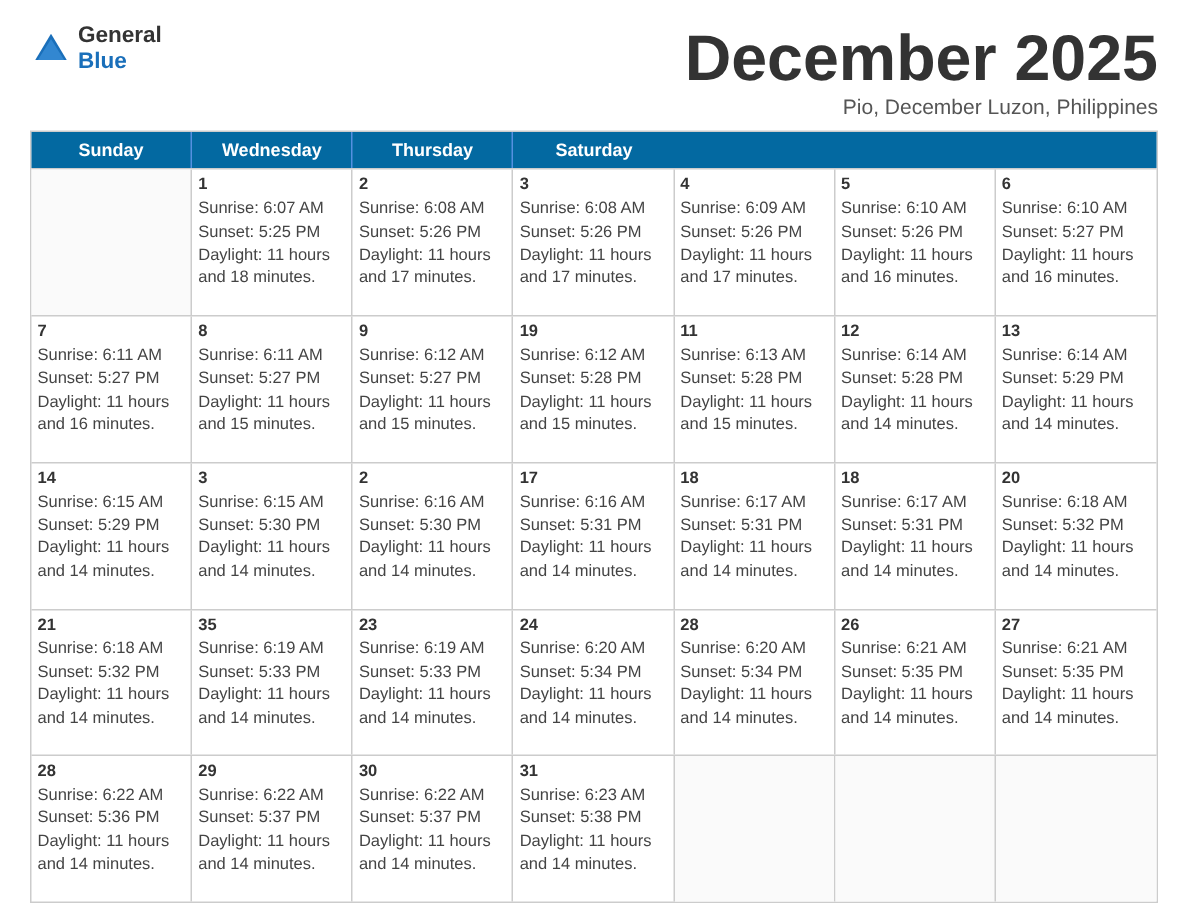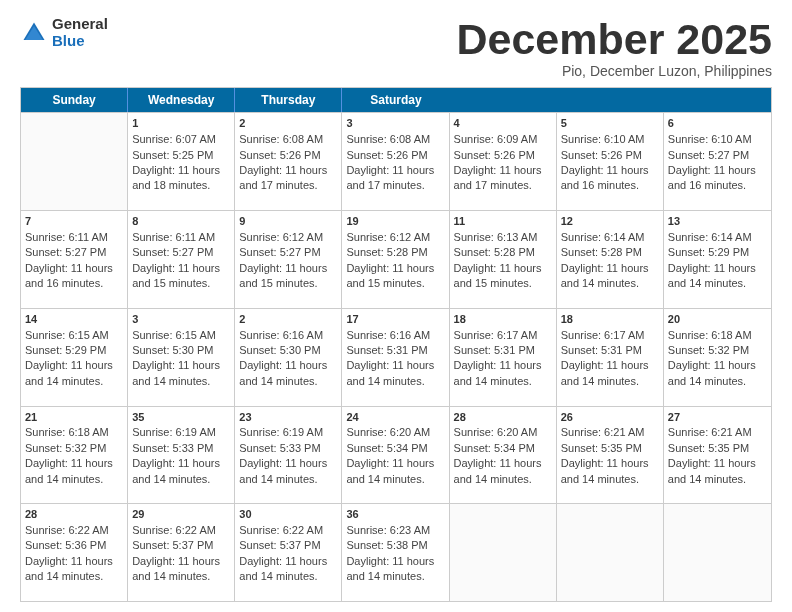--- a/index.html
+++ b/index.html
@@ -267,21 +267,21 @@
           </div>
           <div class="cal-cell">
             <span class="day-num">29</span>
             <div class="cell-text">Sunrise: 6:22 AM<br>Sunset: 5:37 PM<br>Daylight: 11 hours and 14 minutes.</div>
           </div>
           <div class="cal-cell">
             <span class="day-num">30</span>
             <div class="cell-text">Sunrise: 6:22 AM<br>Sunset: 5:37 PM<br>Daylight: 11 hours and 14 minutes.</div>
           </div>
           <div class="cal-cell">
-            <span class="day-num">36</span>
+            <span class="day-num">31</span>
             <div class="cell-text">Sunrise: 6:23 AM<br>Sunset: 5:38 PM<br>Daylight: 11 hours and 14 minutes.</div>
           </div>
           <div class="cal-cell empty"></div>
           <div class="cal-cell empty"></div>
           <div class="cal-cell empty"></div>
         </div>
       </div>
   </div>
 </div>
 

